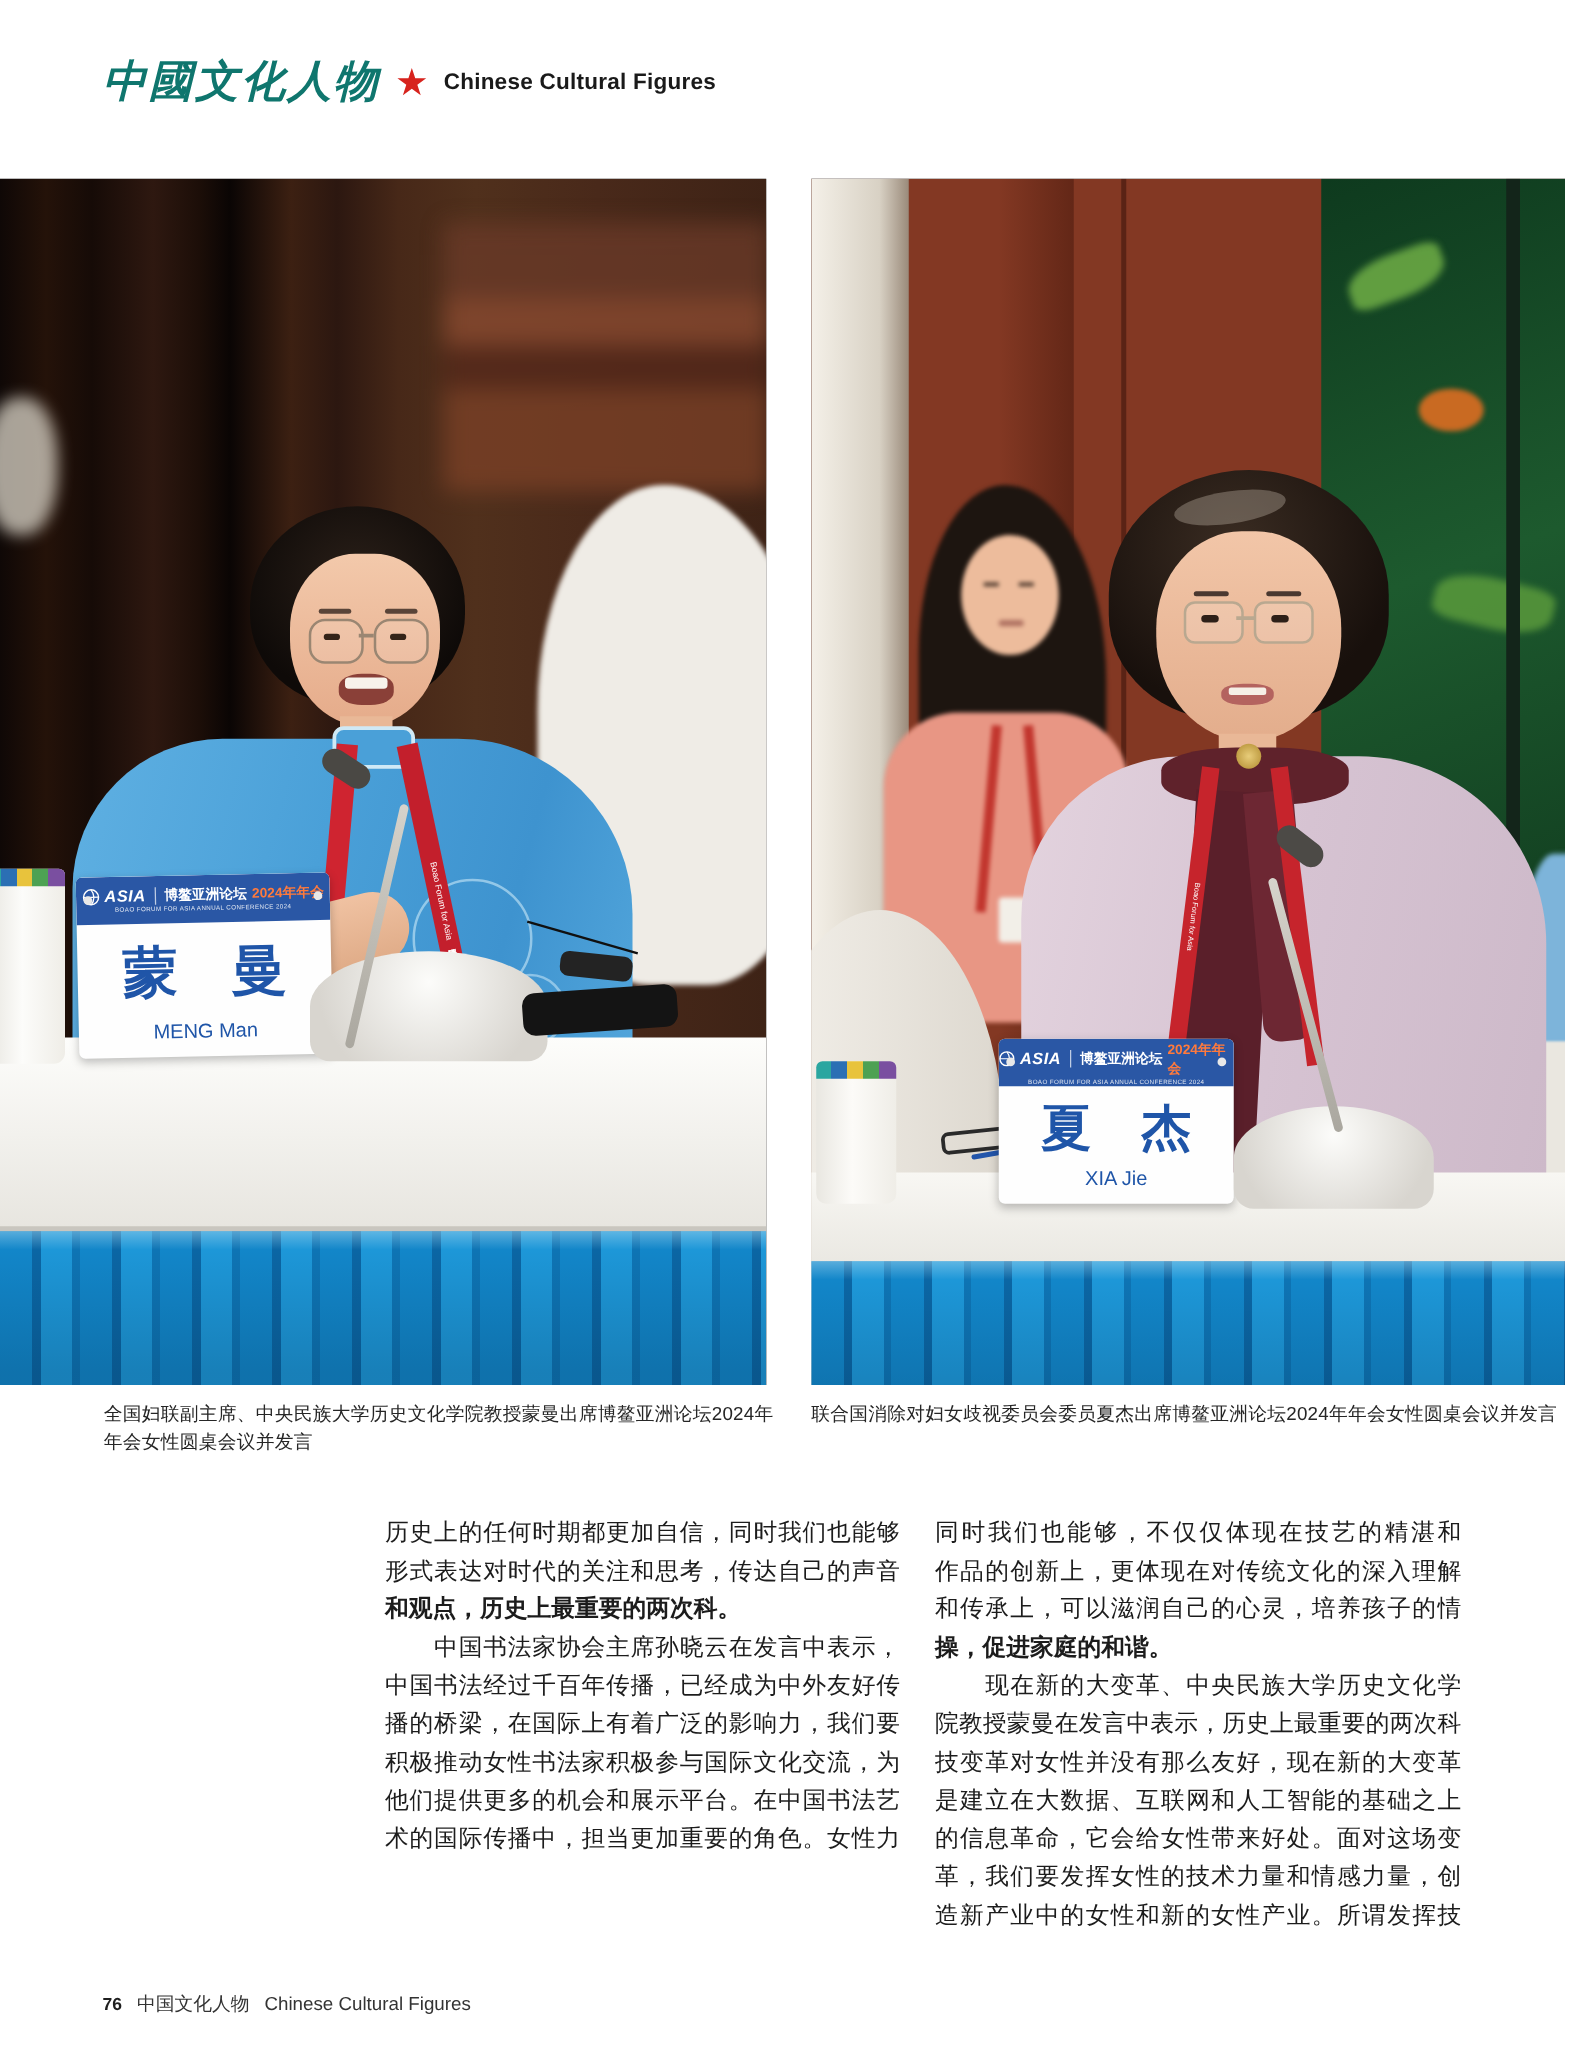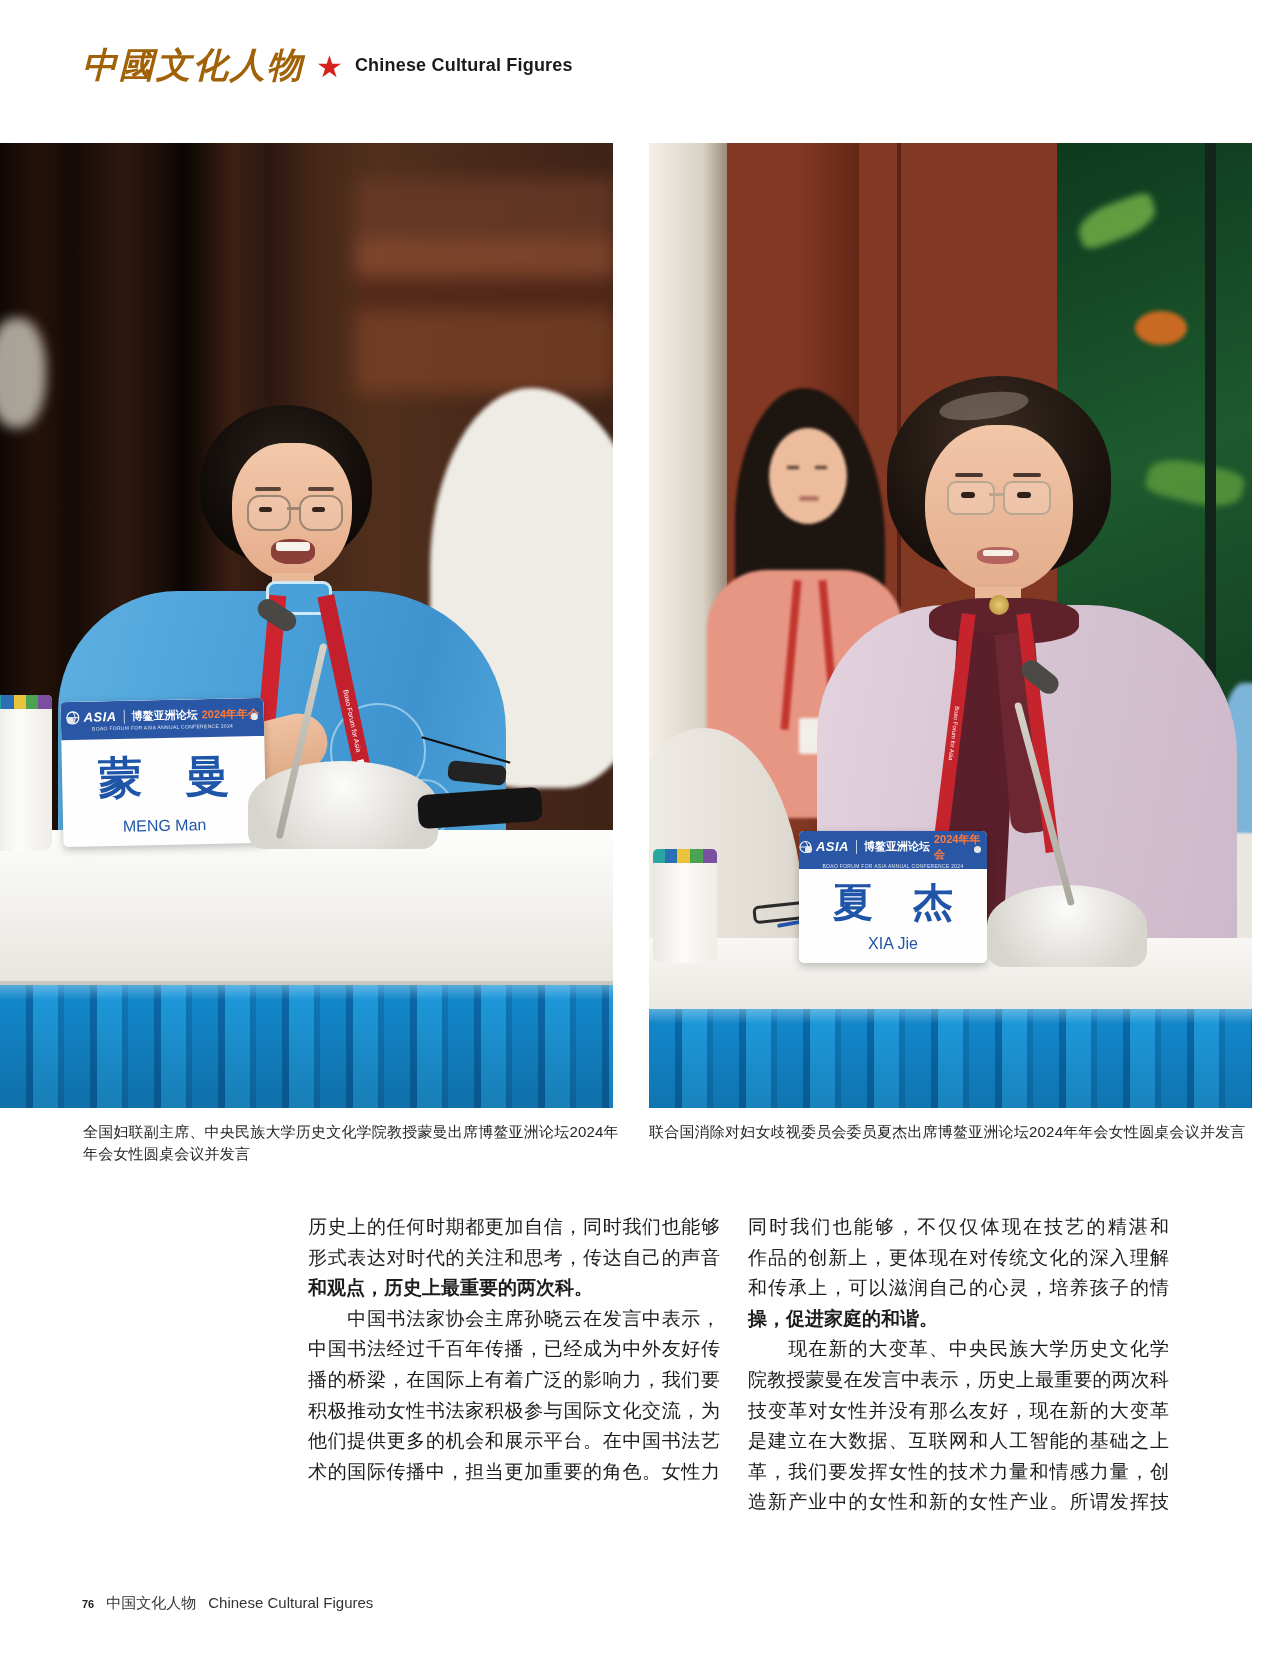--- a/index.html
+++ b/index.html
@@ -2,21 +2,21 @@
 <html><head>
 <meta charset="utf-8">
 <style>
   html,body{margin:0;padding:0;background:#ffffff;}
   .page{position:relative;width:1270px;height:1654px;background:#ffffff;overflow:hidden;
         font-family:"Liberation Sans","DejaVu Sans",sans-serif;}
 
   
   .masthead{position:absolute;left:82px;top:48px;display:flex;align-items:center;gap:12px;}
   .logo-cn{font-family:"Liberation Serif","DejaVu Serif",serif;font-weight:bold;font-style:italic;
-           font-size:35px;color:#a16207;letter-spacing:2px;line-height:1;}
+           font-size:35px;color:#0f766e;letter-spacing:2px;line-height:1;}
   .logo-star{color:#d7231d;font-size:30px;line-height:1;transform:translateY(1px);}
   .logo-en{font-size:18px;font-weight:bold;color:#1a1a1a;letter-spacing:.2px;}
 
   
   .photo{position:absolute;top:143px;height:965px;overflow:hidden;background:#222;}
   .photo-left{left:0;width:613px;}
   .photo-right{left:649px;width:603px;}
   .photo *{position:absolute;}
 
   
@@ -169,21 +169,21 @@
   .col{position:absolute;top:1212px;font-family:"Liberation Serif","DejaVu Serif",serif;
        font-size:19px;color:#1c1c1c;}
   .col-left{left:308px;width:412px;}
   .col-right{left:748px;width:421px;}
   .line{position:static;display:block;line-height:30.6px;height:30.6px;text-align:justify;
         text-align-last:justify;white-space:nowrap;overflow:visible;}
   .line.pe{text-align-last:left;font-weight:bold;}
 
   
   .footer{position:absolute;left:82px;top:1594px;display:flex;align-items:baseline;gap:12px;color:#333;}
-  .pageno{font-weight:bold;font-size:11px;color:#1e1e1e;}
+  .pageno{font-weight:bold;font-size:14px;color:#1e1e1e;}
   .foot-cn{font-size:15px;}
   .foot-en{font-size:15px;}
 </style>
 </head>
 <body>
 
 <div class="page">
 
   <div class="masthead">
     <span class="logo-cn">中國文化人物</span>
@@ -371,20 +371,21 @@
   </div>
   <div class="col col-right">
     <span class="line">同时我们也能够，不仅仅体现在技艺的精湛和</span>
     <span class="line">作品的创新上，更体现在对传统文化的深入理解</span>
     <span class="line">和传承上，可以滋润自己的心灵，培养孩子的情</span>
     <span class="line pe">操，促进家庭的和谐。</span>
     <span class="line">　　现在新的大变革、中央民族大学历史文化学</span>
     <span class="line">院教授蒙曼在发言中表示，历史上最重要的两次科</span>
     <span class="line">技变革对女性并没有那么友好，现在新的大变革</span>
     <span class="line">是建立在大数据、互联网和人工智能的基础之上</span>
+    <span class="line">的信息革命，它会给女性带来好处。面对这场变</span>
     <span class="line">革，我们要发挥女性的技术力量和情感力量，创</span>
     <span class="line">造新产业中的女性和新的女性产业。所谓发挥技</span>
   </div>
 
   <div class="footer">
     <span class="pageno">76</span>
     <span class="foot-cn">中国文化人物</span>
     <span class="foot-en">Chinese Cultural Figures</span>
   </div>
 

